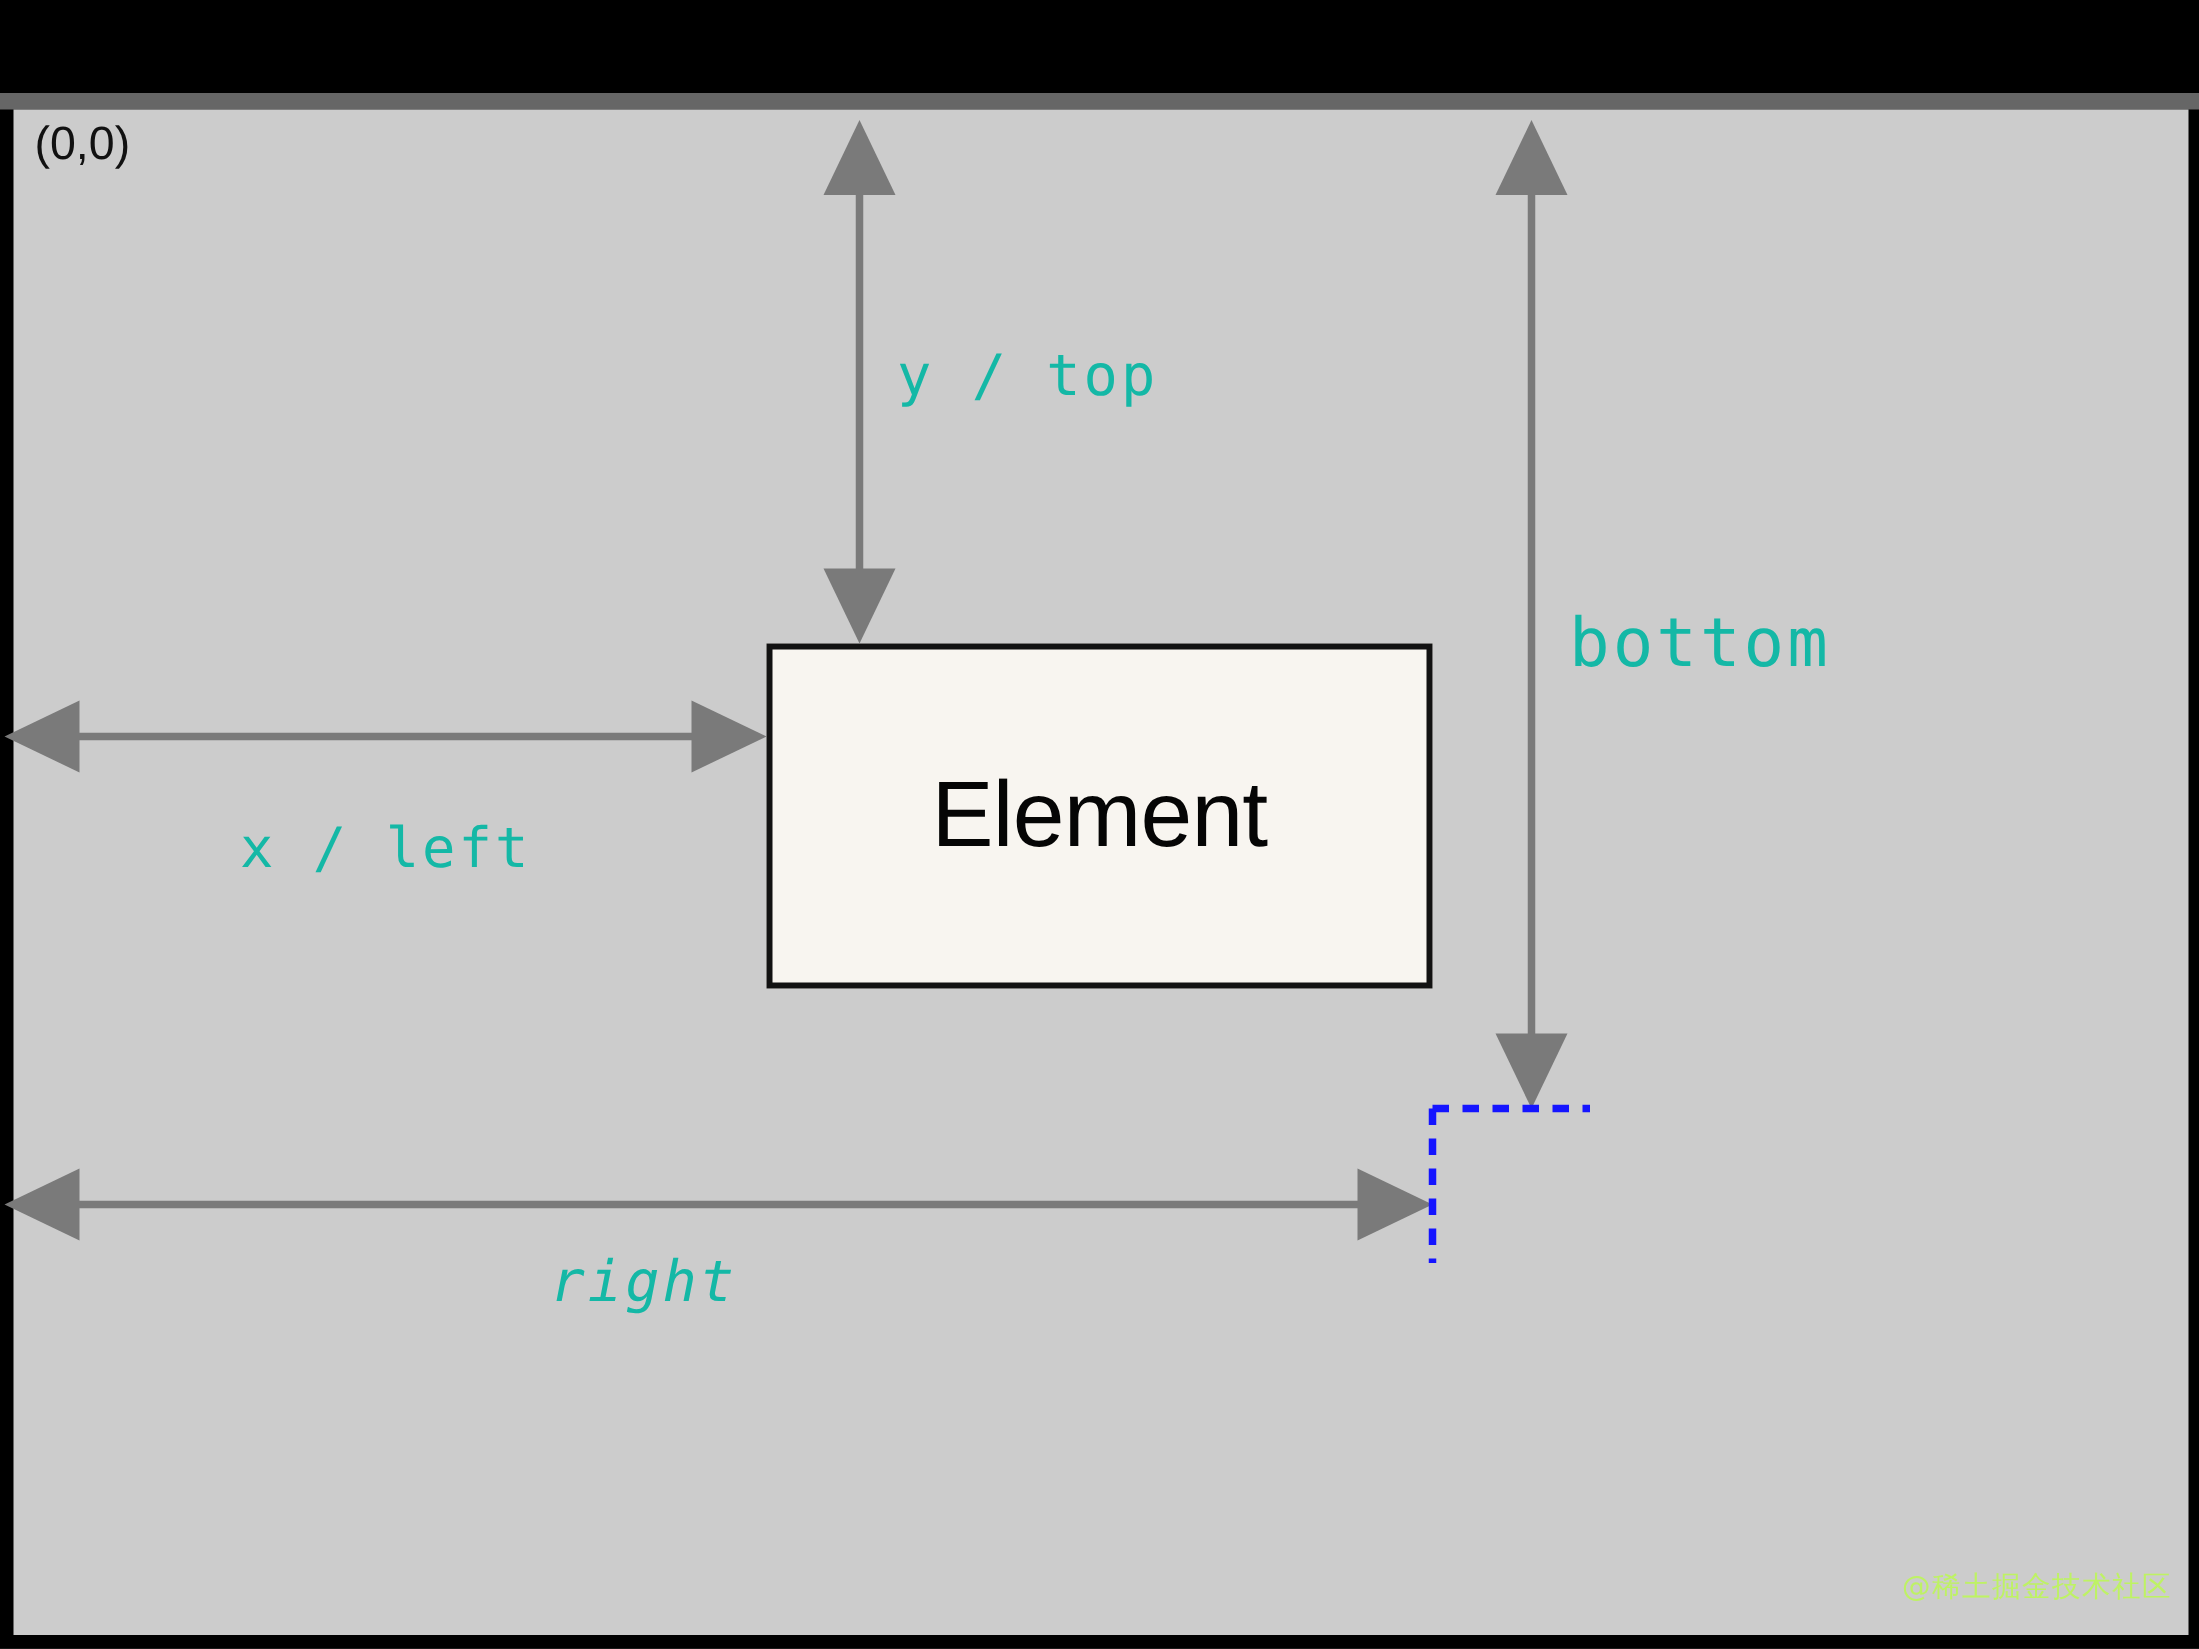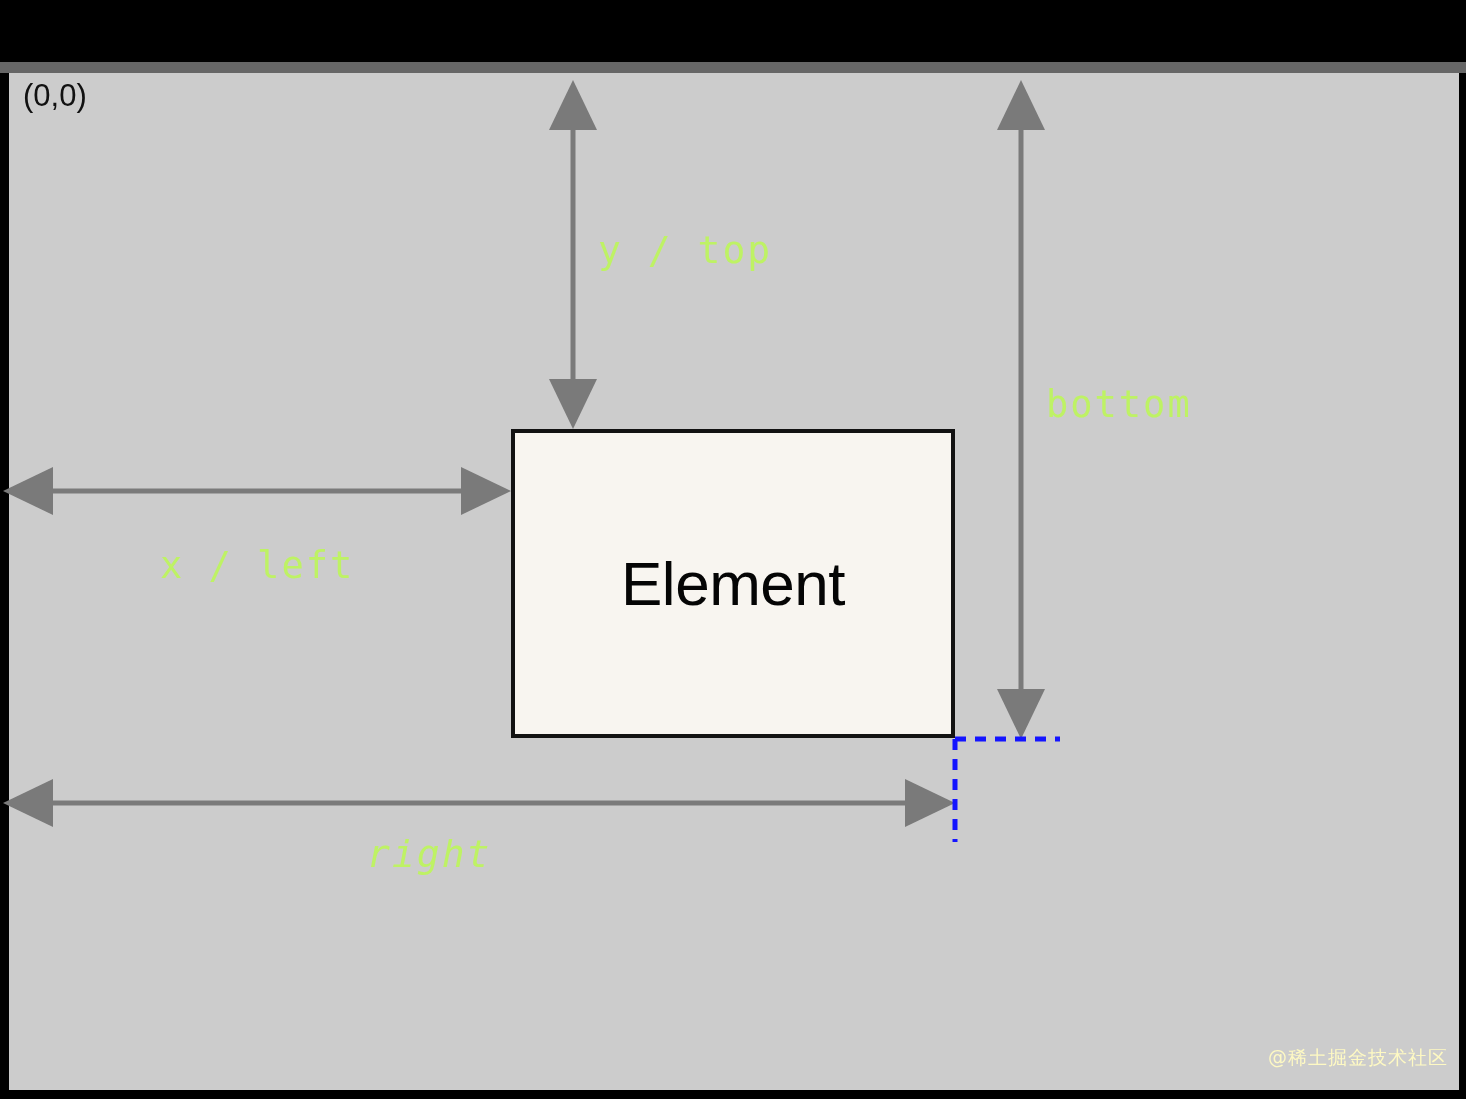--- a/index.html
+++ b/index.html
@@ -71,21 +71,21 @@
     white-space: nowrap;
     padding-left: 13px;
   }
 
   
   .element-box {
     position: absolute;
     left: 511px;
     top: 429px;
     width: 444px;
-    height: 309px;
+    height: 230px;
     background: #f8f5f0;
     border: 4px solid #121212;
     box-sizing: border-box;
     display: flex;
     align-items: center;
     justify-content: center;
   }
   .element-label {
     font-family: "Liberation Sans", sans-serif;
     font-size: 62px;
@@ -101,37 +101,37 @@
     top: 0;
     width: 1466px;
     height: 1099px;
     pointer-events: none;
   }
 
   
   .dim-label {
     position: absolute;
     font-family: "DejaVu Sans Mono", "Liberation Mono", monospace;
-    color: #bef264;
+    color: #14b8a6;
     line-height: 1;
     white-space: nowrap;
   }
   .lbl-ytop  { left: 598px;  top: 231px; font-size: 38px; letter-spacing: 2px; }
   .lbl-xleft { left: 160px;  top: 519px; font-size: 37px; letter-spacing: 2px; margin-top: 28px; }
-  .lbl-bottom{ left: 1046px; top: 386px; font-size: 37px; letter-spacing: 2px; }
+  .lbl-bottom{ left: 1046px; top: 406px; font-size: 45px; letter-spacing: 2px; }
   .lbl-right { left: 367px;  top: 835px; font-size: 38px; letter-spacing: 2px; font-style: italic; }
 
   
   .watermark {
     position: absolute;
     right: 18px;
     bottom: 28px;
     font-family: "DejaVu Sans", sans-serif;
     font-size: 19px;
-    color: #fef9c3;
+    color: #bef264;
     letter-spacing: 1px;
     white-space: nowrap;
     margin-left: 20px;
   }
 </style>
 </head>
 <body>
 
 <div id="stage">
 

